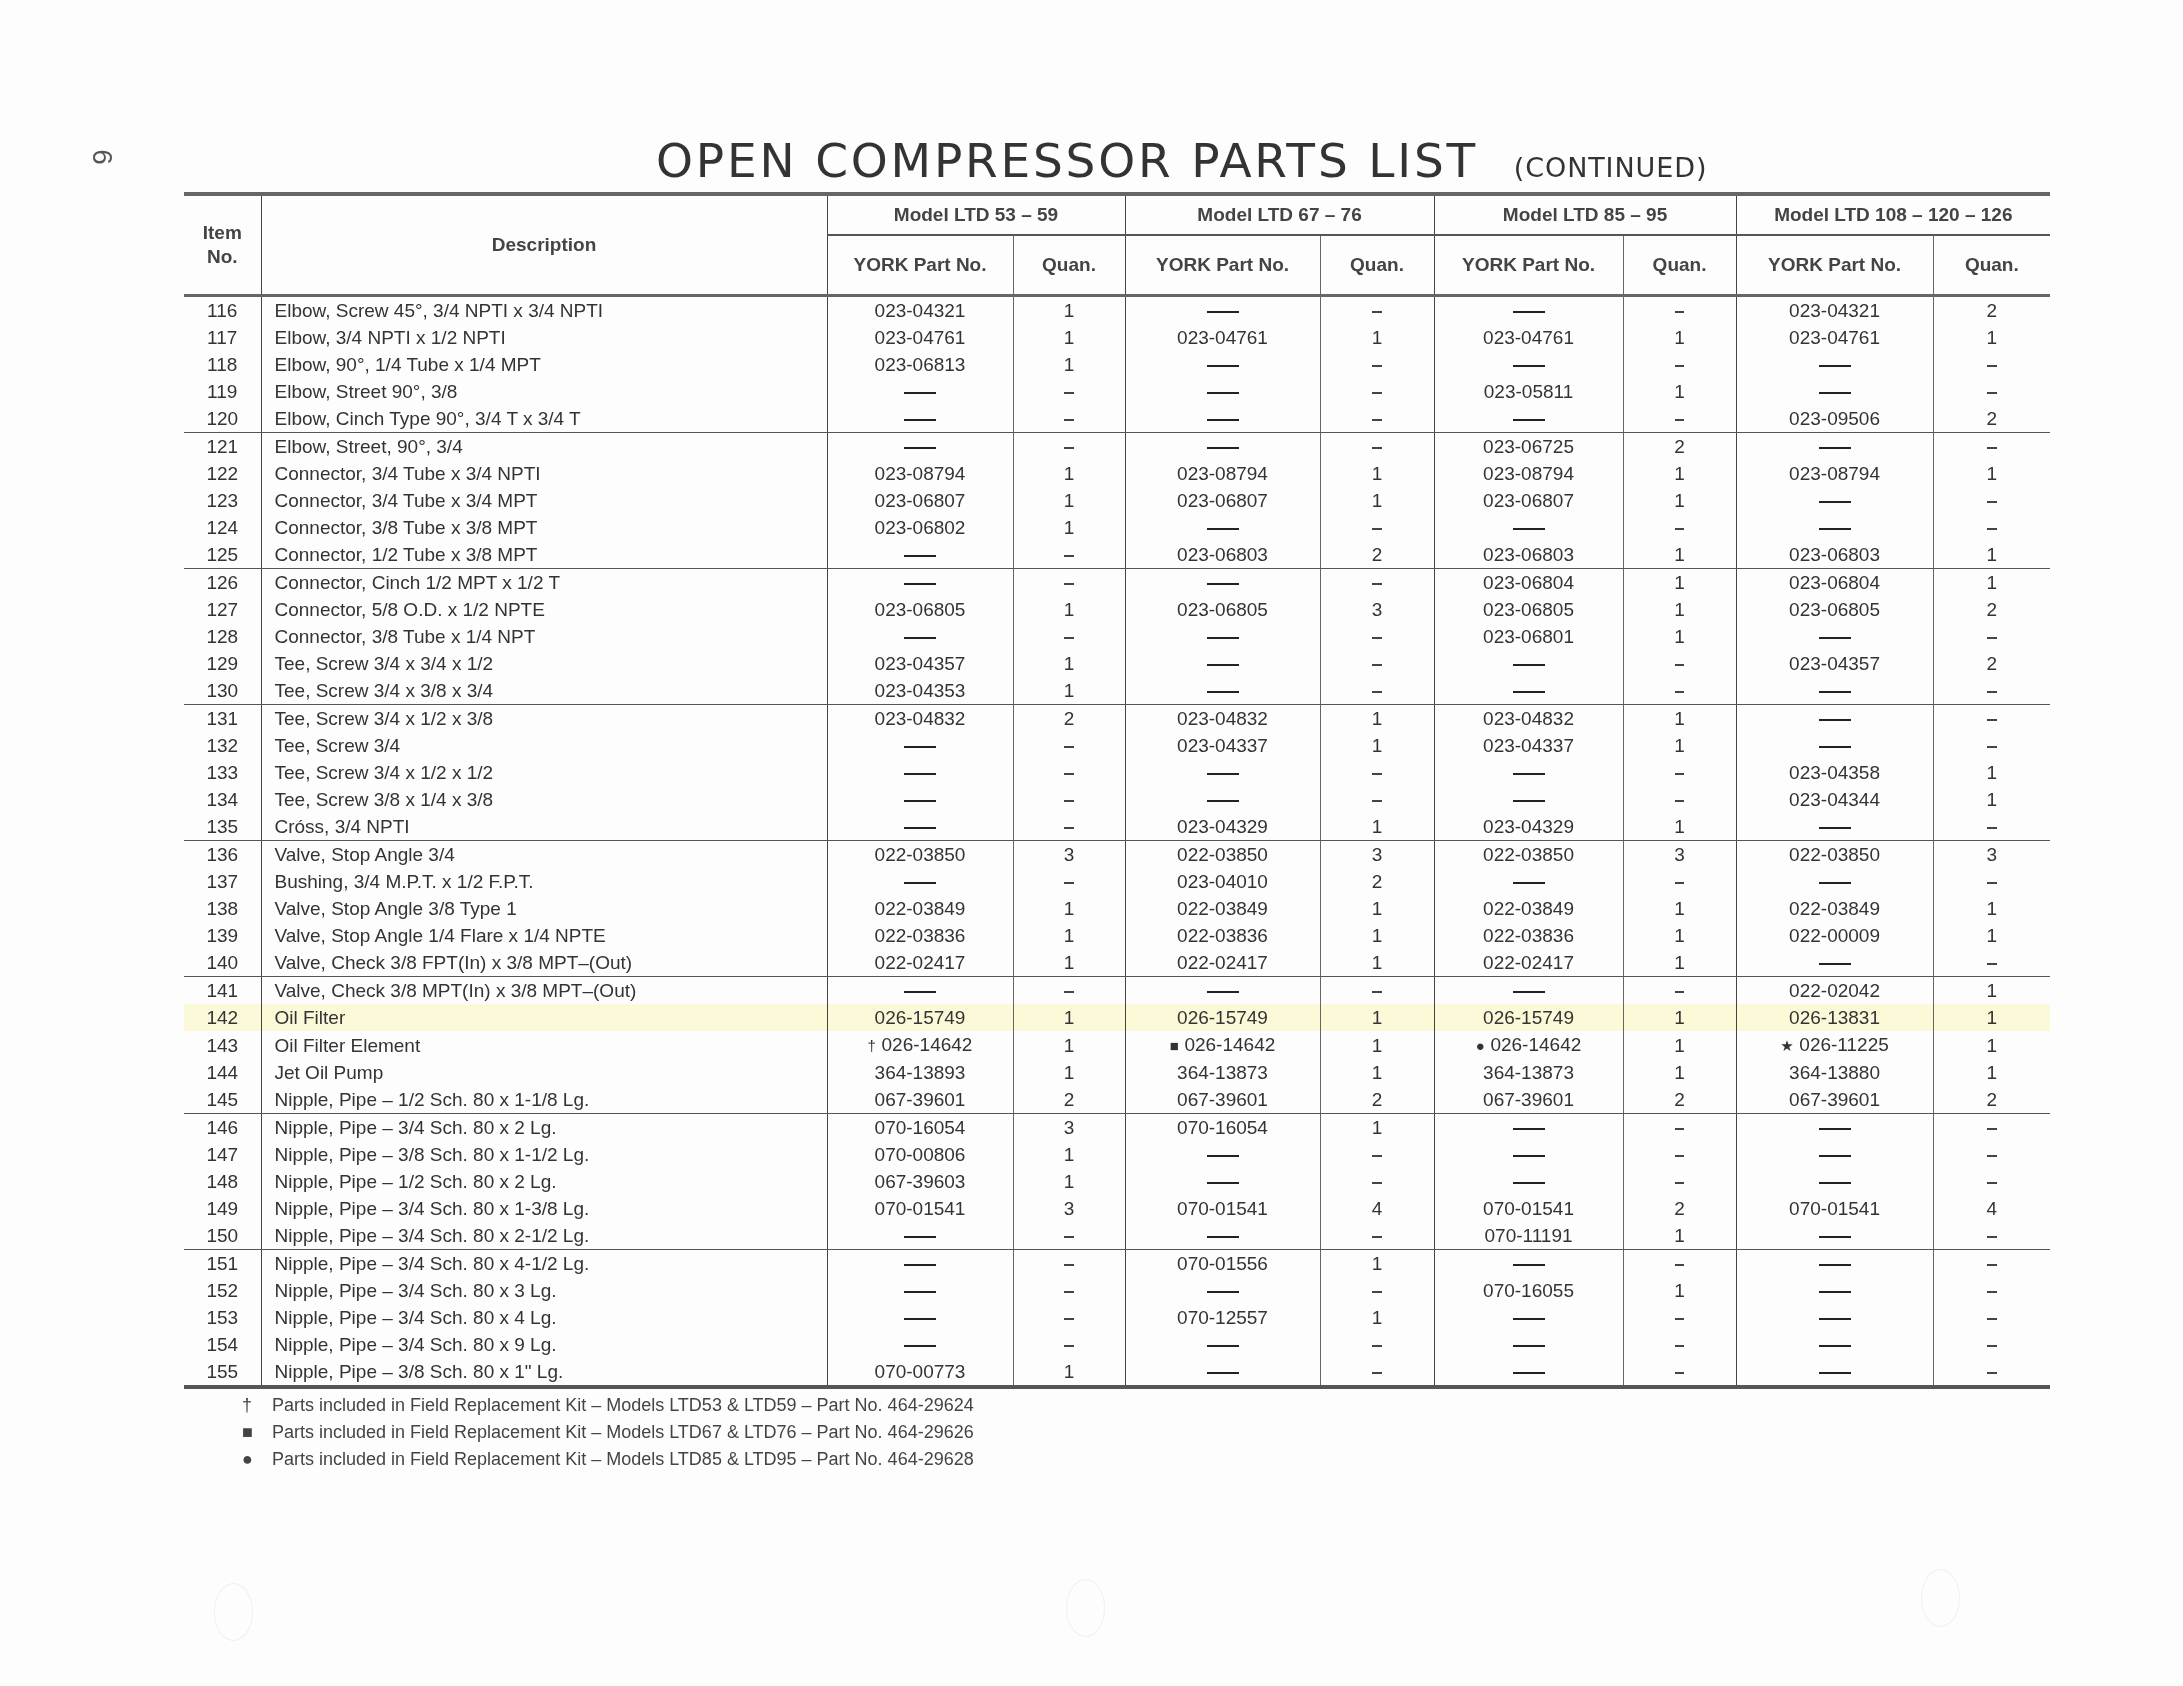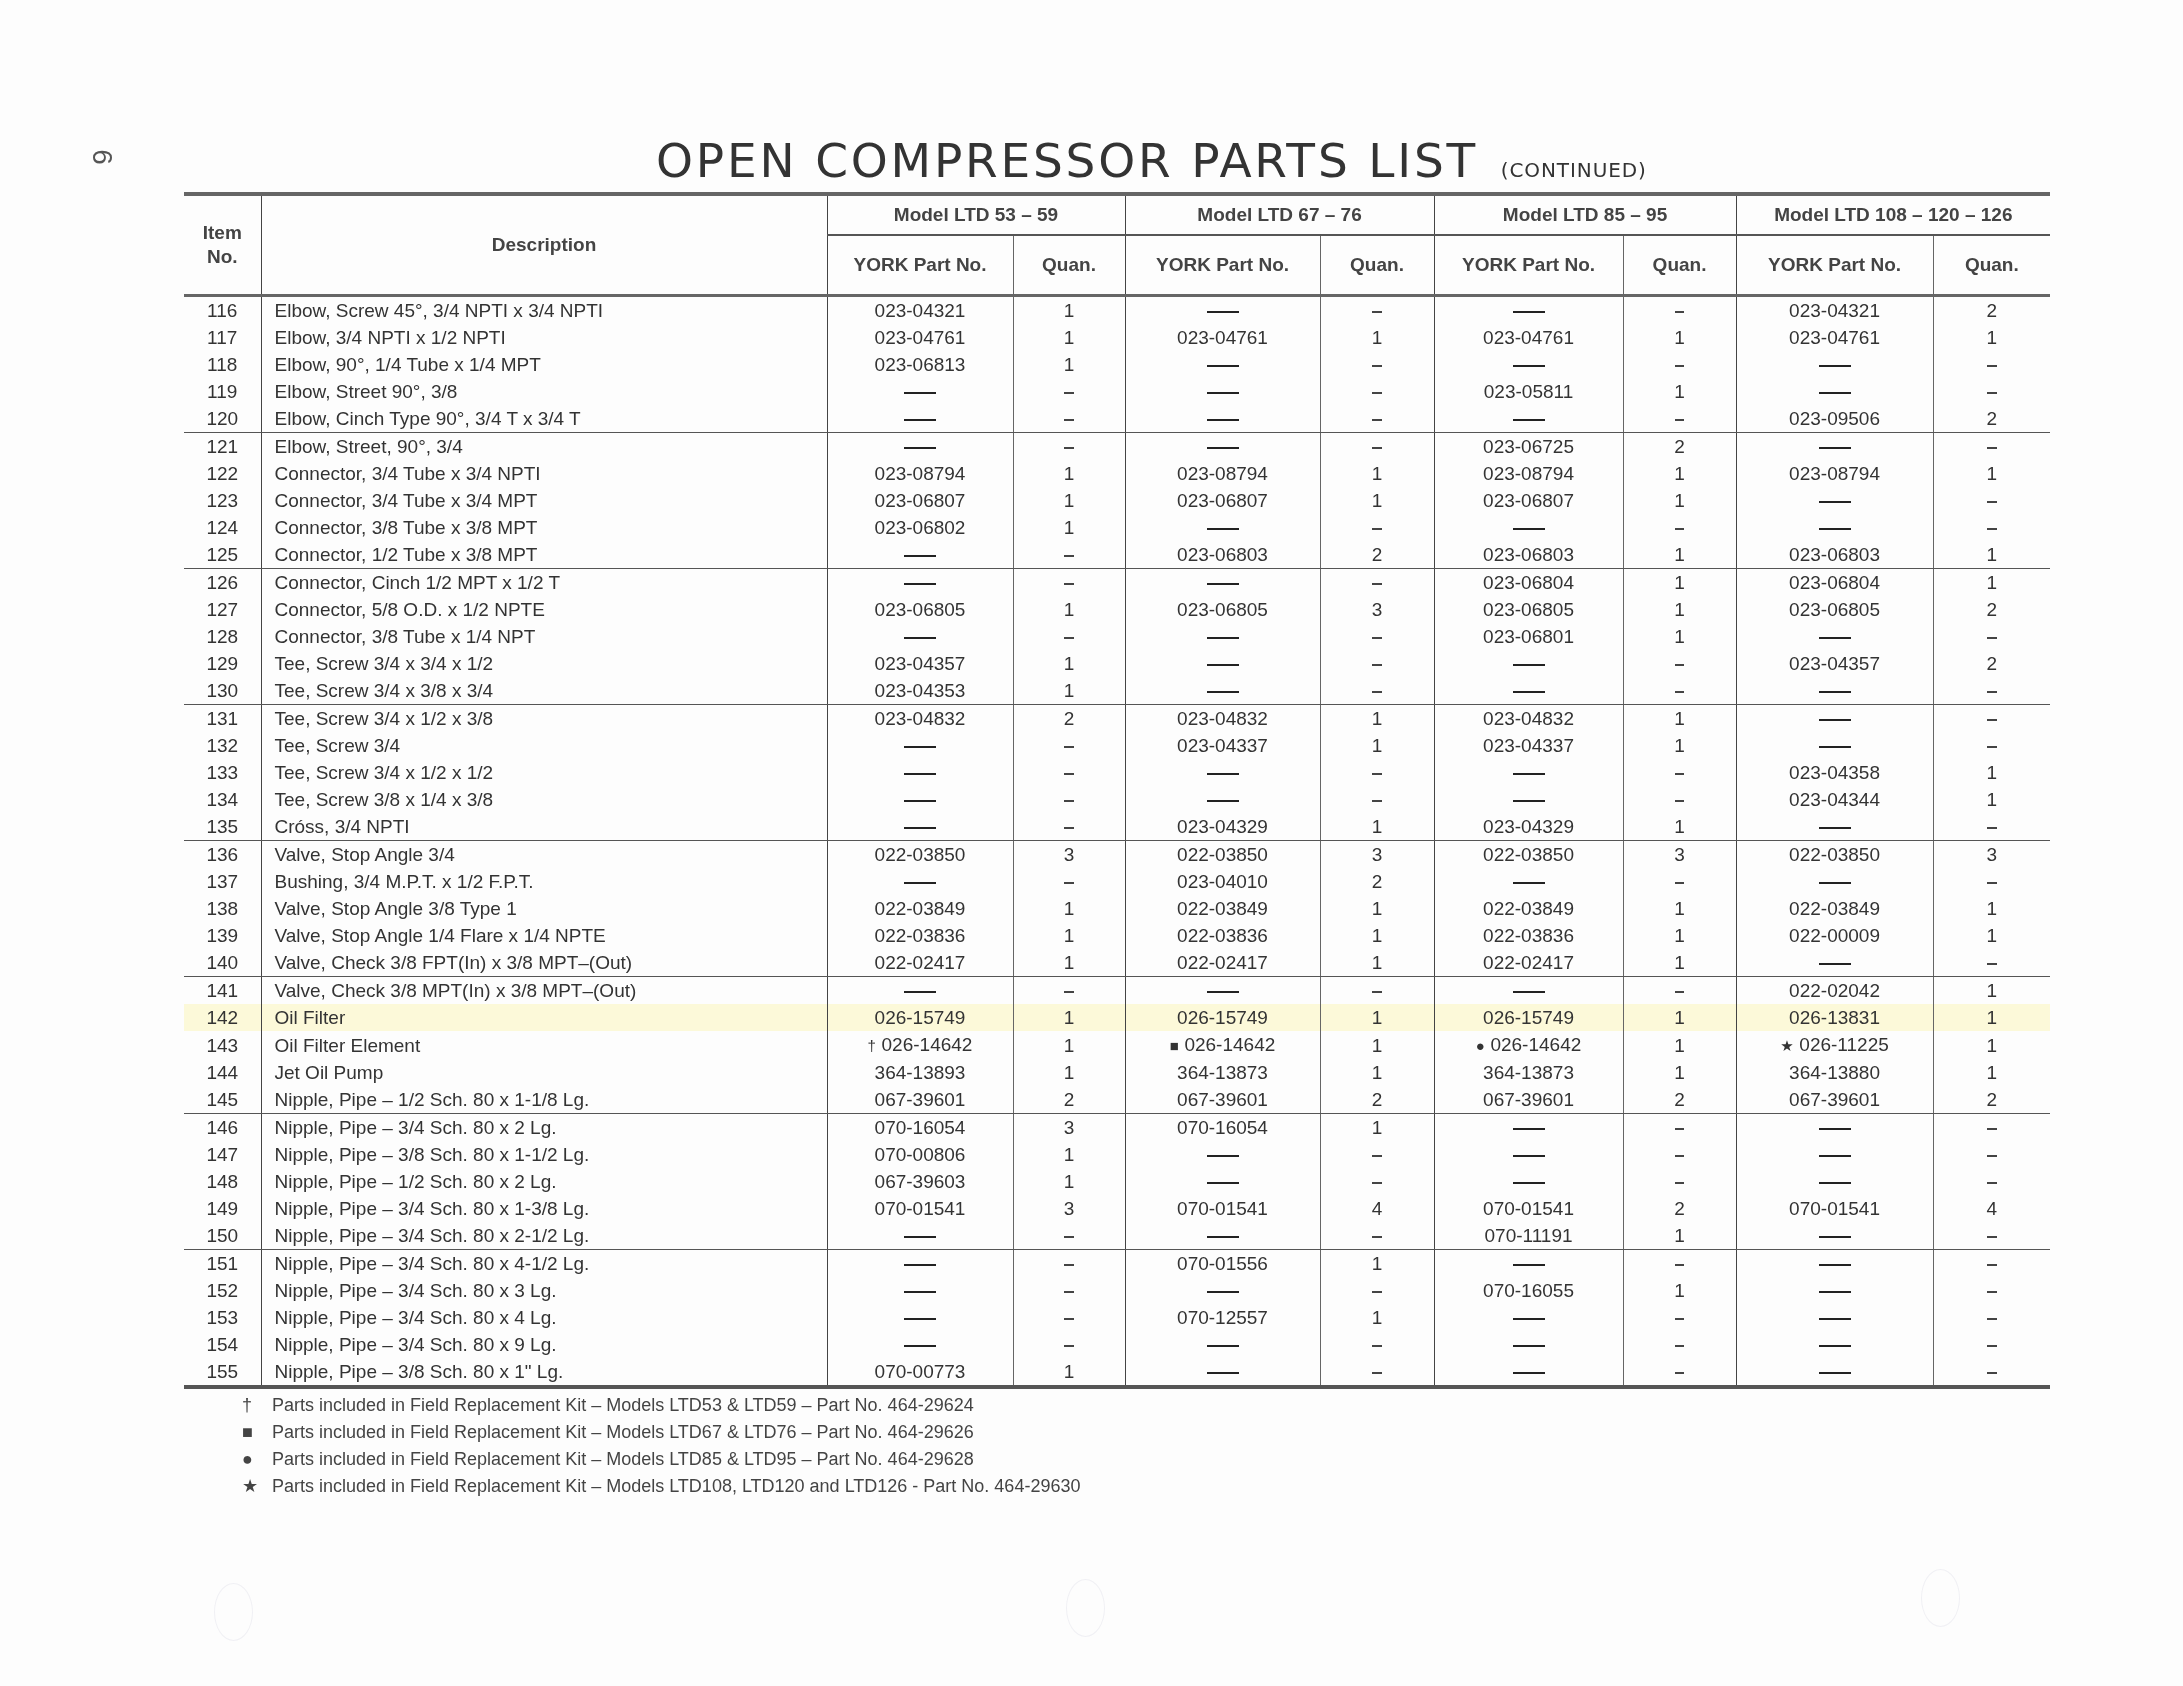--- a/index.html
+++ b/index.html
@@ -8,21 +8,21 @@
     font-family:"Liberation Sans", "DejaVu Sans", sans-serif; color:#2e2e2e;
   }
   .page-number {
     position:absolute; left:94px; top:141px; font-size:28px; color:#555;
     transform:rotate(90deg); transform-origin:center;
   }
   .title {
     position:absolute; left:656px; top:133px; font-size:47px; letter-spacing:2.8px;
     color:#333; font-family:"DejaVu Sans", sans-serif; font-weight:normal; white-space:nowrap;
   }
-  .title .cont { font-size:20px; letter-spacing:0.9px; margin-left:5px; }
+  .title .cont { font-size:27px; letter-spacing:0.9px; margin-left:18px; }
   table.parts {
     position:absolute; left:184px; top:192px; width:1866px;
     border-collapse:collapse; table-layout:fixed; font-size:19px; color:#333;
   }
   table.parts col.c-item { width:77px; }
   table.parts col.c-desc { width:566px; }
   table.parts col.c-part1 { width:186px; } table.parts col.c-quan1 { width:112px; }
   table.parts col.c-part2 { width:195px; } table.parts col.c-quan2 { width:114px; }
   table.parts col.c-part3 { width:189px; } table.parts col.c-quan3 { width:113px; }
   table.parts col.c-part4 { width:197px; } table.parts col.c-quan4 { width:117px; }
@@ -573,19 +573,18 @@
         <td class="part vl"><span class="dash"></span></td>
         <td class="quan vl-thin"><span class="qdash"></span></td>
       </tr>
     </tbody>
 </table>
 
 <div class="footnotes" id="footnotes">
     <div><span class="fn-mark">†</span><span>Parts included in Field Replacement Kit – Models LTD53 &amp; LTD59 – Part No. 464-29624</span></div>
     <div><span class="fn-mark">■</span><span>Parts included in Field Replacement Kit – Models LTD67 &amp; LTD76 – Part No. 464-29626</span></div>
     <div><span class="fn-mark">●</span><span>Parts included in Field Replacement Kit – Models LTD85 &amp; LTD95 – Part No. 464-29628</span></div>
-    <div><span class="fn-mark">★</span><span>Parts included in Field Replacement Kit – Models LTD108, LTD120 and LTD126 - Part No. 464-29630</span></div>
   </div>
 
 <div class="hole" style="left:214px;top:1583px;"></div>
 <div class="hole" style="left:1066px;top:1579px;"></div>
 <div class="hole" style="left:1921px;top:1569px;"></div>
 
 
 </body></html>

